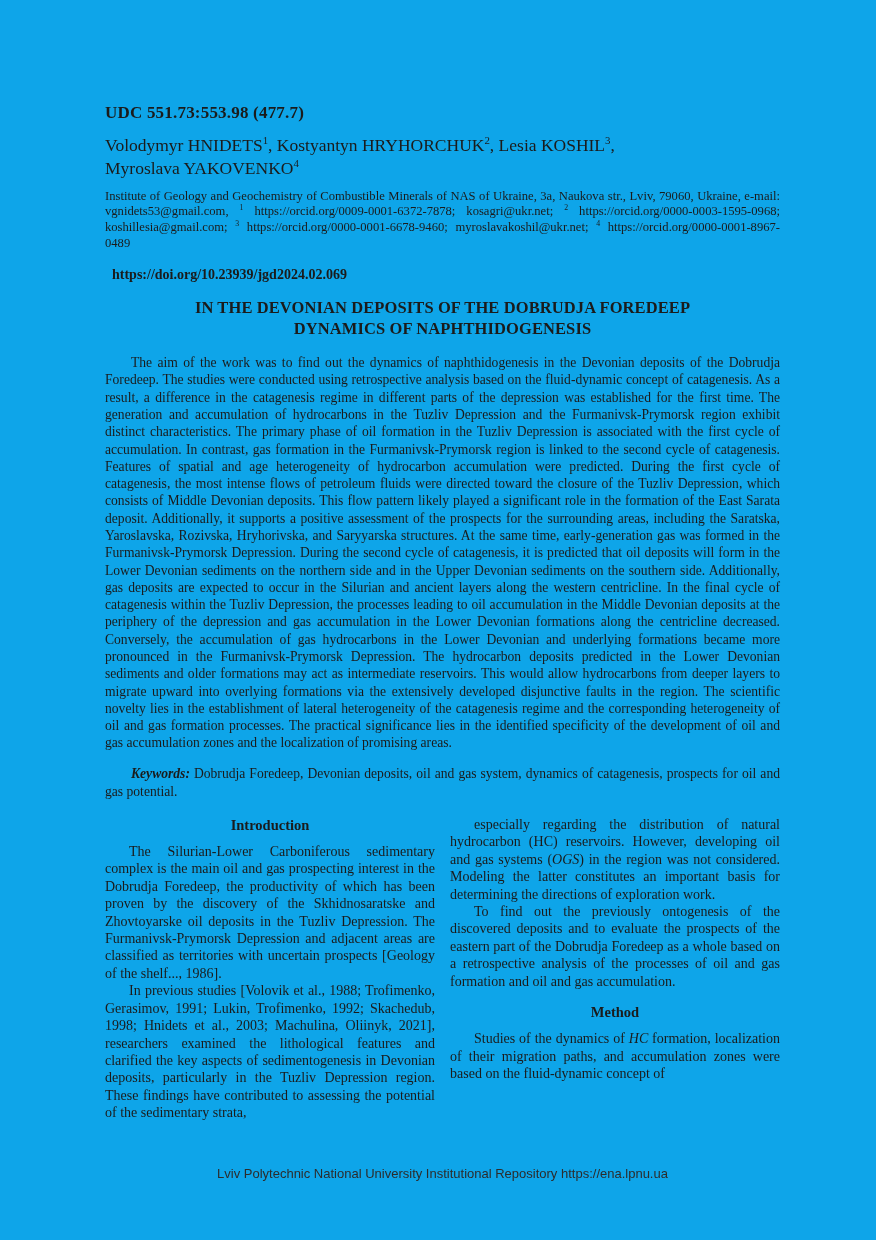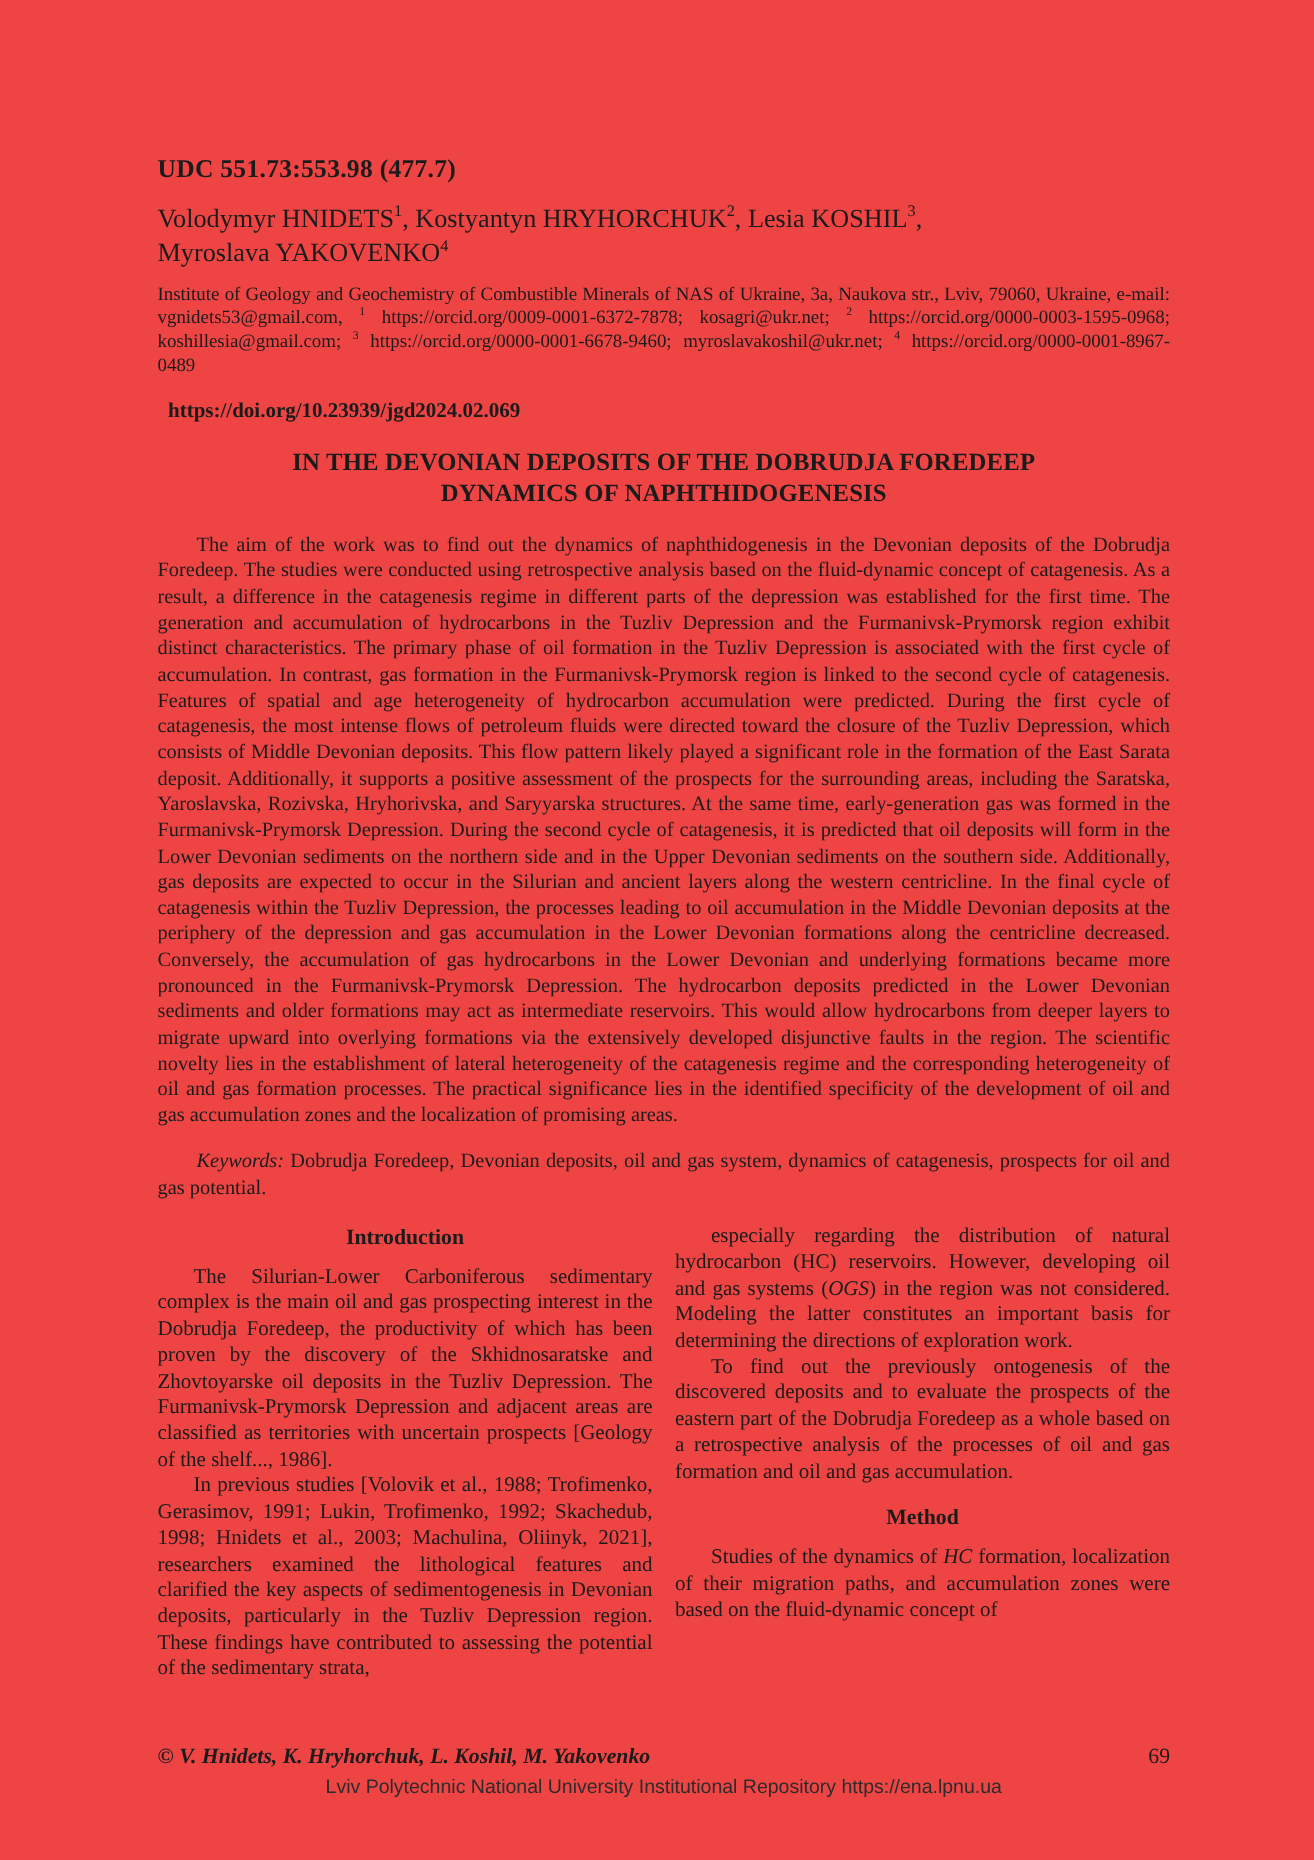--- a/index.html
+++ b/index.html
@@ -1,21 +1,21 @@
 <!DOCTYPE html>
 <html><head>
 <meta charset="utf-8">
 <style>
   html, body { margin: 0; padding: 0; background: #e8e8e8; }
   .page {
     position: relative;
     width: 876px;
     height: 1240px;
     margin: 0 auto;
-    background: #ef4444;
+    background: #0ea5e9;
     font-family: "Liberation Serif", "DejaVu Serif", serif;
     color: #1b1b1b;
     overflow: hidden;
   }
   .content {
     position: absolute;
     left: 105px;
     top: 103px;
     width: 675px;
   }
@@ -59,21 +59,21 @@
     line-height: 1.272;
     text-align: justify;
     text-indent: 26px;
   }
   .keywords {
     font-size: 13.6px;
     line-height: 1.272;
     text-align: justify;
     text-indent: 26px;
   }
-  .keywords .kw-label { font-style: italic; }
+  .keywords .kw-label { font-style: italic; font-weight: bold; }
   .columns {
     display: flex;
     gap: 15px;
     margin-top: 16px;
   }
   .col {
     width: 330px;
     font-size: 14px;
     line-height: 1.245;
     text-align: justify;
@@ -155,19 +155,15 @@
         <p><span>especially regarding the distribution of natural hydrocarbon (HC) reservoirs. However, developing oil and gas systems (</span><span class="italic">OGS</span><span>) in the region was not considered. Modeling the latter constitutes an important basis for determining the directions of exploration work.</span></p>
         <p>To find out the previously ontogenesis of the discovered deposits and to evaluate the prospects of the eastern part of the Dobrudja Foredeep as a whole based on a retrospective analysis of the processes of oil and gas formation and oil and gas accumulation.</p>
         <h3 class="section-heading mid">Method</h3>
         <p><span>Studies of the dynamics of </span><span class="italic">HC</span><span> formation, localization of their migration paths, and accumulation zones were based on the fluid-dynamic concept of</span></p>
       </div>
 
     </div>
   </div>
 
   <div class="footer">
-    <div class="copyright-row">
-      <span class="copyright">© V. Hnidets, K. Hryhorchuk, L. Koshil, M. Yakovenko</span>
-      <span class="page-number">69</span>
-    </div>
     <div class="repository">Lviv Polytechnic National University Institutional Repository https://ena.lpnu.ua</div>
   </div>
 </div>
 
 </body></html>

